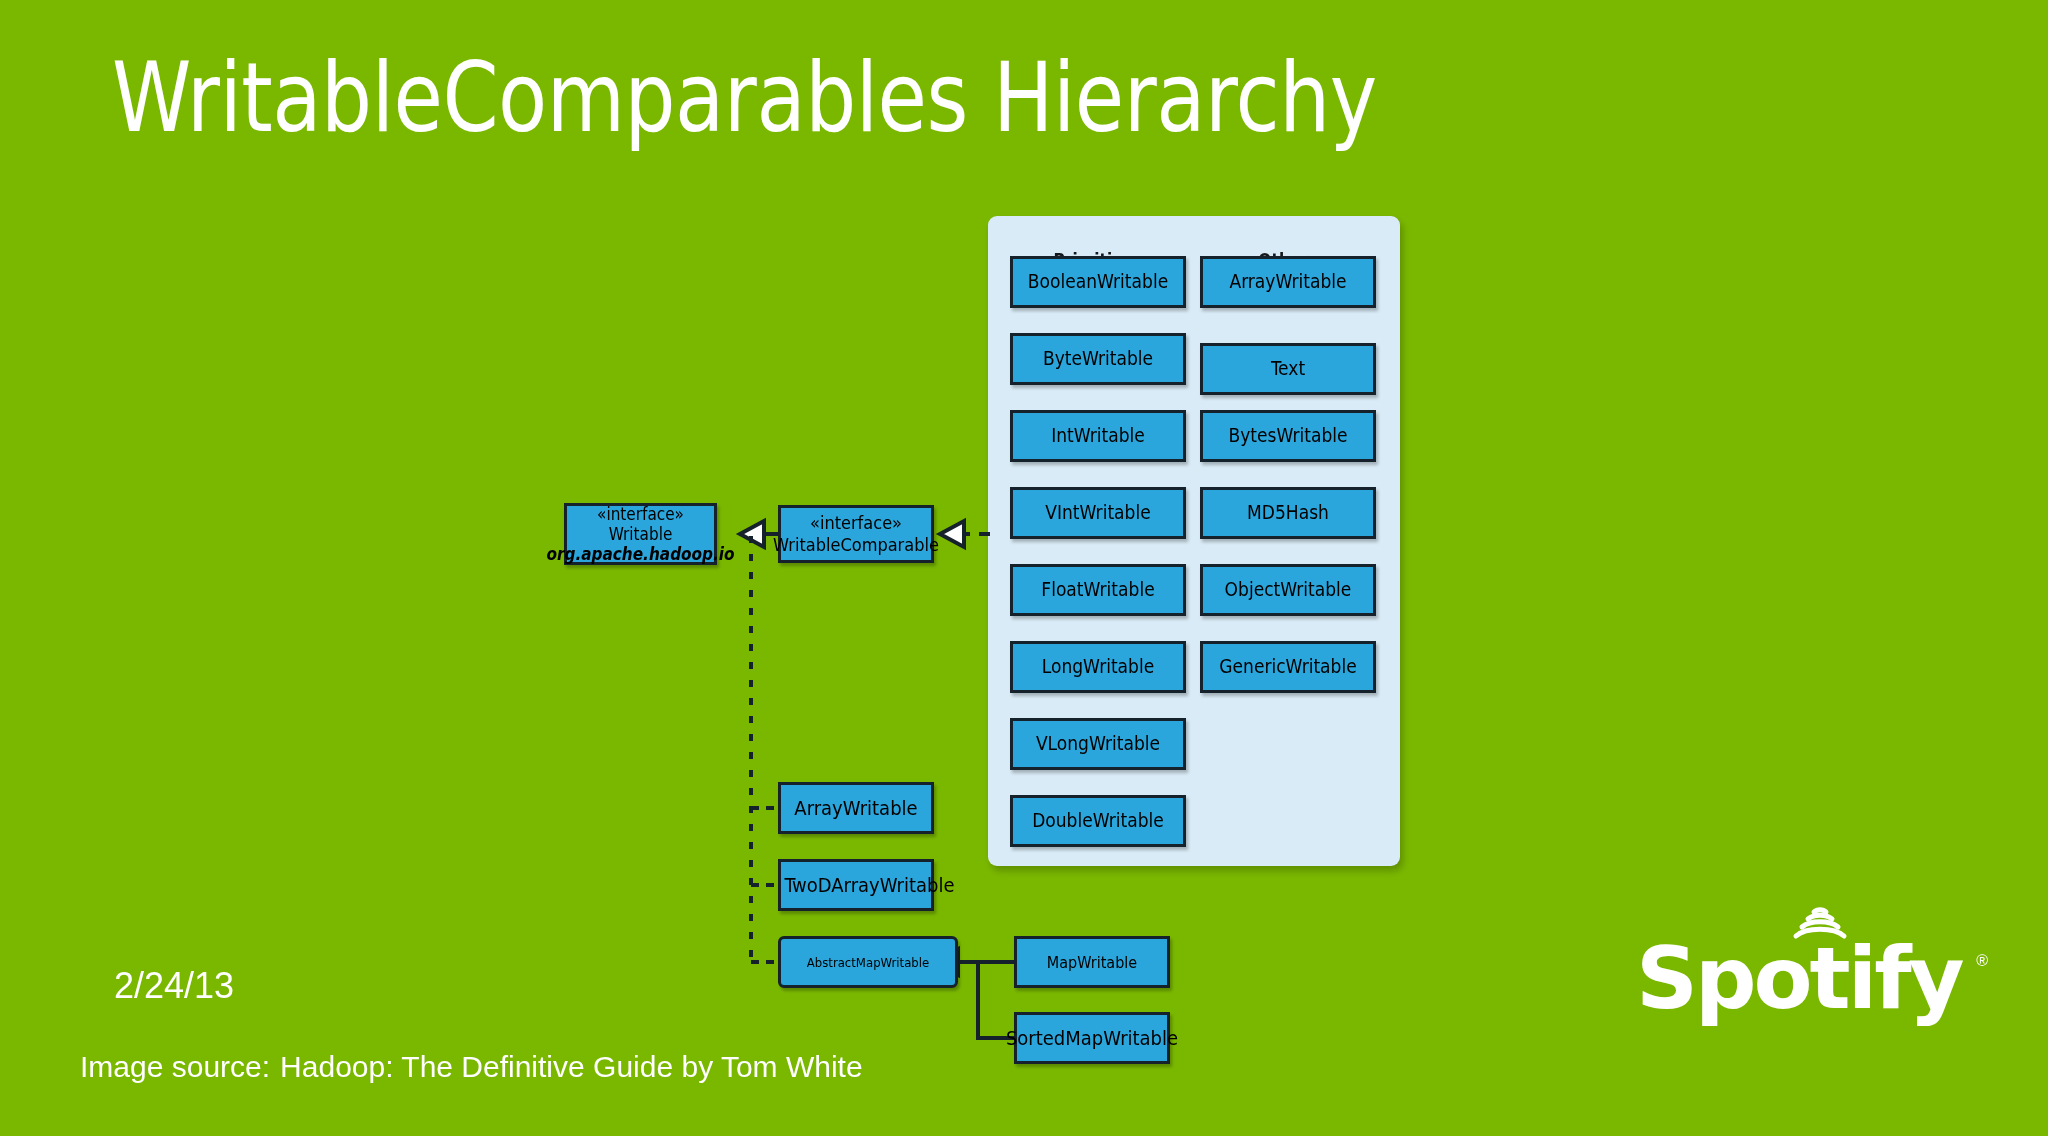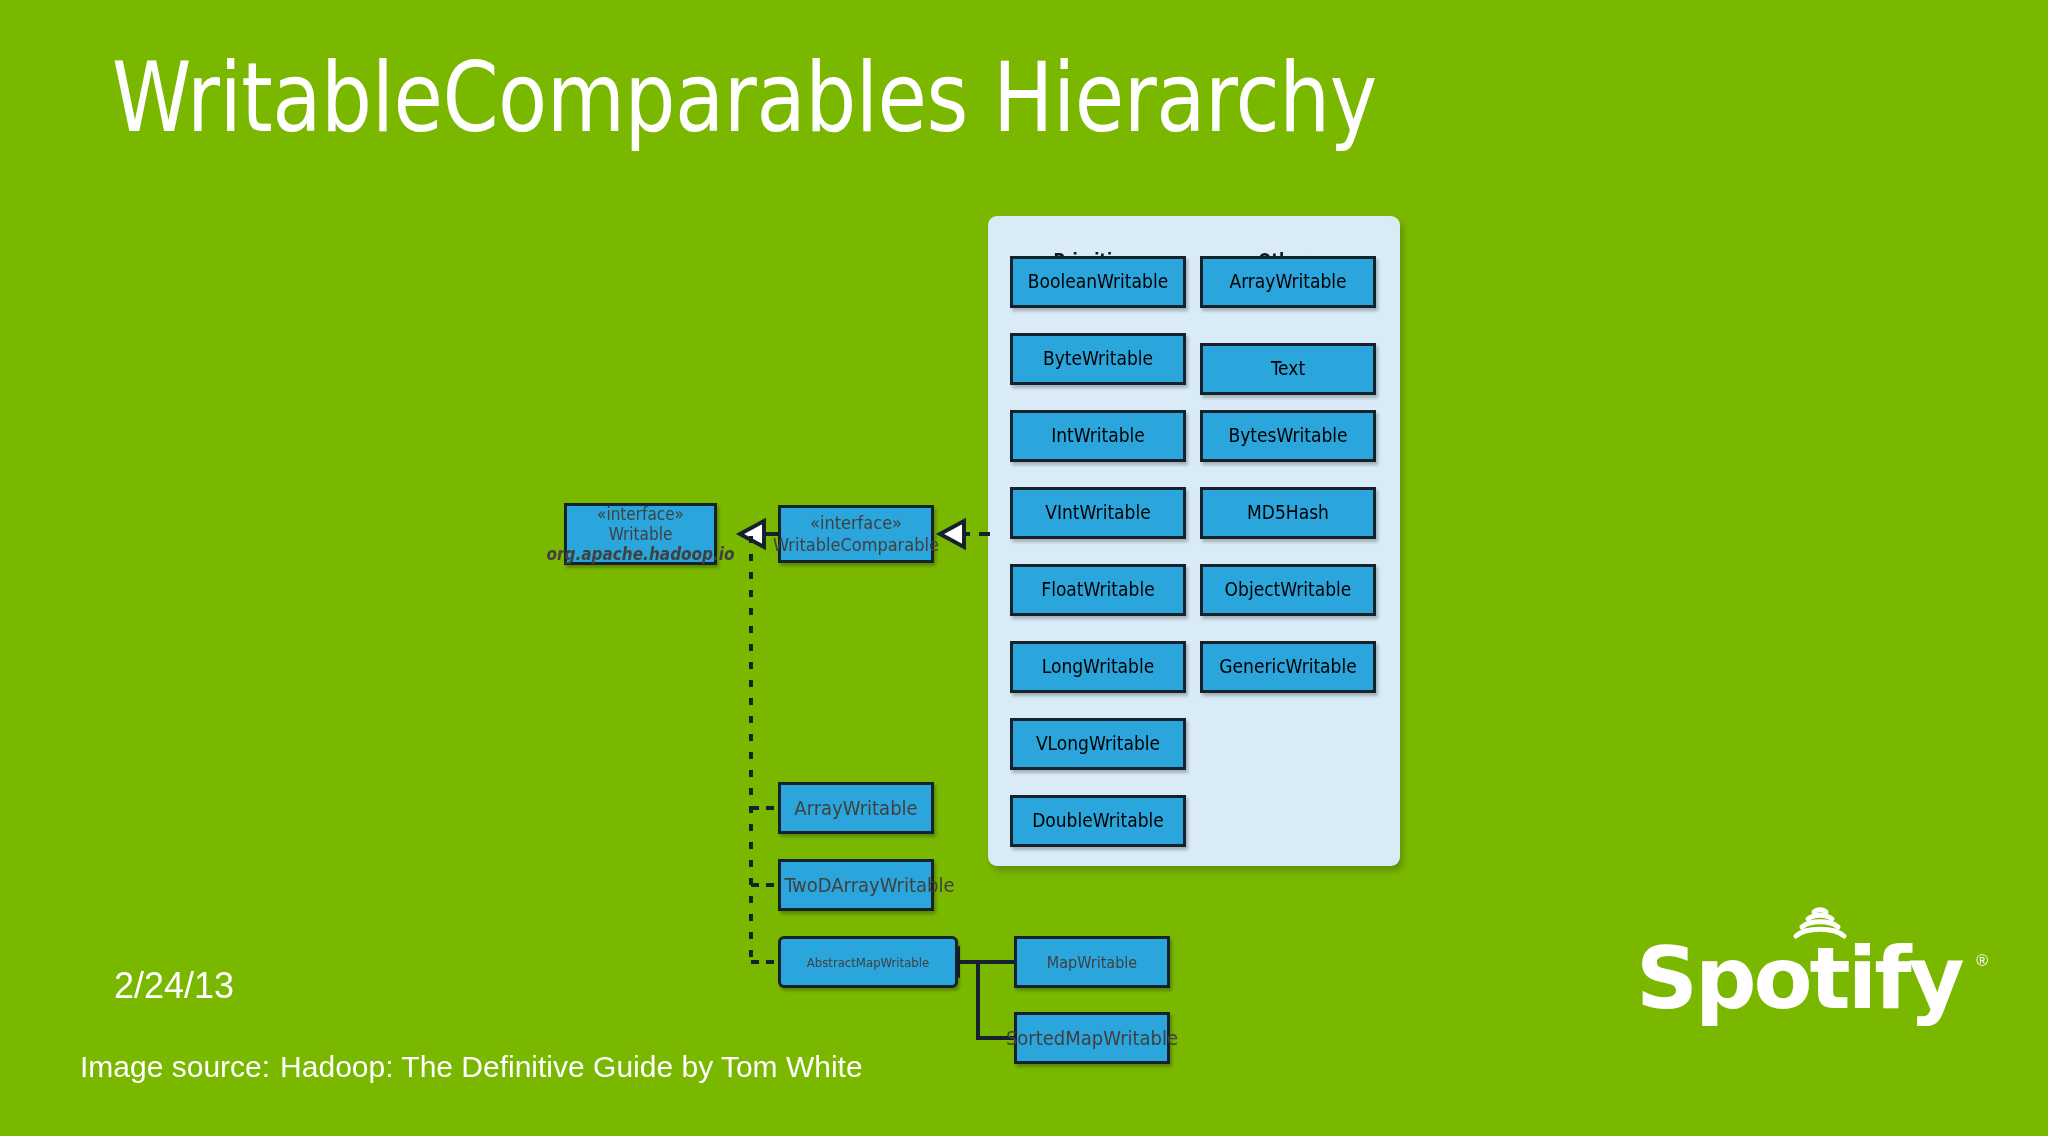--- a/index.html
+++ b/index.html
@@ -120,21 +120,21 @@
   }
   #figure .node { width: 176px; height: 52px; }
   #figure .node.col-l { left: 22px; }
   #figure .node.col-r { left: 212px; }
 
   
   .hnode {
     position: absolute;
     background: #2ba6dd;
     border: 3px solid #16222b;
-    color: #404040;
+    color: #000000;
     display: flex;
     flex-direction: column;
     align-items: center;
     justify-content: center;
     text-align: center;
     font-family: "DejaVu Sans Condensed", "Liberation Sans Narrow", "Liberation Sans", sans-serif;
     box-shadow: 2px 3px 3px rgba(0,0,0,0.25);
     white-space: nowrap;
   }
   .hnode .l1, .hnode .l2, .hnode .l3 { display: block; }

